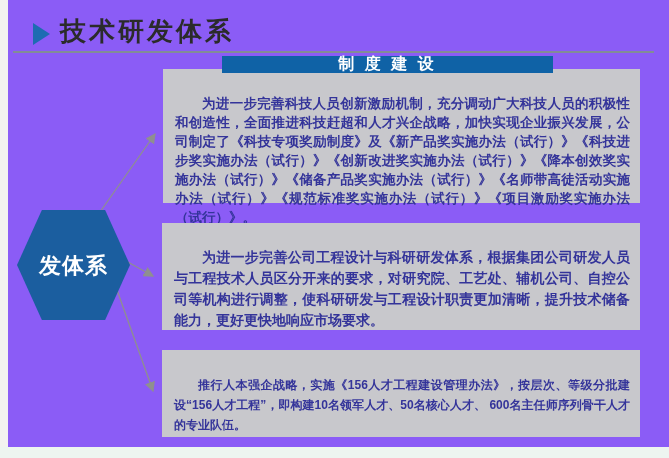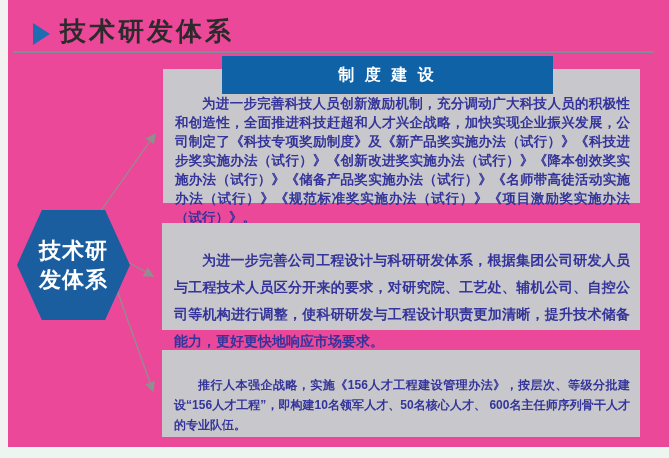--- a/index.html
+++ b/index.html
@@ -1,19 +1,19 @@
 <!DOCTYPE html>
 <html><head>
 <meta charset="utf-8">
 <style>
   html,body { margin:0; padding:0; background:#ffffff; }
   .slide {
     position:relative;
     width:669px; height:458px;
-    background:#ec4899;
+    background:#8b5cf6;
     overflow:hidden;
     font-family:"Liberation Sans", sans-serif;
   }
   .left-strip {
     position:absolute; left:0; top:0; width:8px; height:458px;
     background:#f3f2f0;
   }
   .bottom-strip {
     position:absolute; left:0; top:447px; width:669px; height:11px;
     background:#edf5f0;
@@ -55,24 +55,24 @@
   }
   .section-body {
     position:absolute; z-index:1;
     background:#c8c8cc;
   }
   .section-body p {
     margin:0; text-indent:2em; font-weight:bold; color:#34349a;
     text-align:justify;
   }
   .body-1 p { font-size:13.5px; line-height:19px; }
-  .body-2 p { font-size:14px;   line-height:27px; }
+  .body-2 p { font-size:14px;   line-height:21px; }
   .body-3 p { font-size:12px;   line-height:20px; }
 
-  .header-1 { left:222px; top:56px;  width:331px; height:38px; }
+  .header-1 { left:222px; top:56px;  width:331px; height:17px; }
   .body-1   { left:163px; top:69px;  width:477px; height:134px; padding:25px 10px 0 12px; box-sizing:border-box; }
   .header-2 { left:222px; top:211px; width:330px; height:31px; }
   .body-2   { left:162px; top:223px; width:478px; height:107px; padding:24px 10px 0 12px; box-sizing:border-box; }
   .header-3 { left:222px; top:338px; width:328px; height:30px; letter-spacing:2px; }
   .body-3   { left:162px; top:350px; width:478px; height:87px;  padding:25px 10px 0 12px; box-sizing:border-box; }
 </style>
 </head>
 <body>
 
 <div class="slide">
@@ -91,21 +91,20 @@
       <marker id="arrowhead" markerWidth="9" markerHeight="8" refX="7" refY="4" orient="auto">
         <path d="M0,0 L8,4 L0,8 z" fill="#8f8f8f"></path>
       </marker>
     </defs>
     <line x1="100" y1="212" x2="155" y2="134" stroke="#8f8f8f" stroke-width="1.3" marker-end="url(#arrowhead)"></line>
     <line x1="126" y1="261" x2="153" y2="276" stroke="#8f8f8f" stroke-width="1.3" marker-end="url(#arrowhead)"></line>
     <line x1="117" y1="290" x2="153" y2="391" stroke="#8f8f8f" stroke-width="1.3" marker-end="url(#arrowhead)"></line>
   </svg>
 
   <div class="hexagon">
-    <span>技术研</span>
     <span>发体系</span>
   </div>
 
   <div class="section-header header-1">
     <span>制 度 建 设</span>
   </div>
   <div class="section-body body-1">
     <p>为进一步完善科技人员创新激励机制，充分调动广大科技人员的积极性和创造性，全面推进科技赶超和人才兴企战略，加快实现企业振兴发展，公司制定了《科技专项奖励制度》及《新产品奖实施办法（试行）》《科技进步奖实施办法（试行）》《创新改进奖实施办法（试行）》《降本创效奖实施办法（试行）》《储备产品奖实施办法（试行）》《名师带高徒活动实施办法（试行）》《规范标准奖实施办法（试行）》《项目激励奖实施办法（试行）》。</p>
   </div>
 

